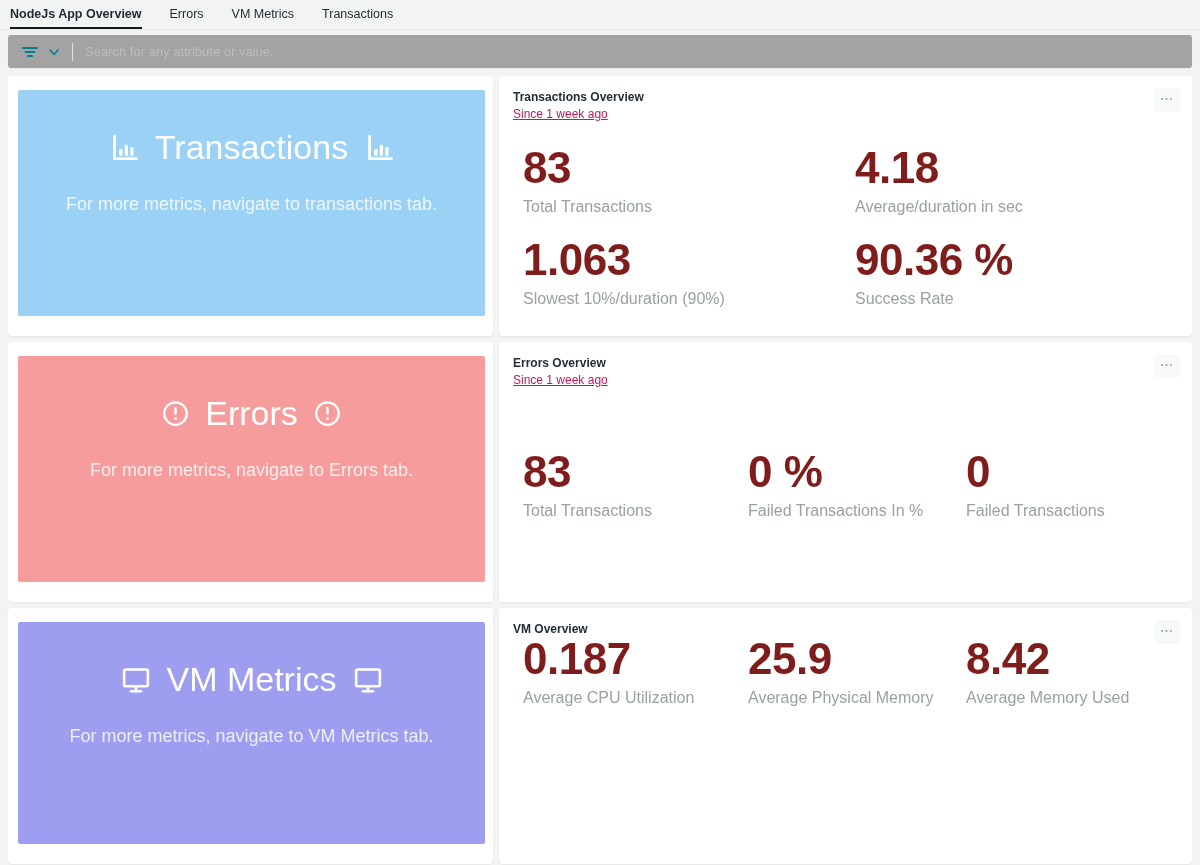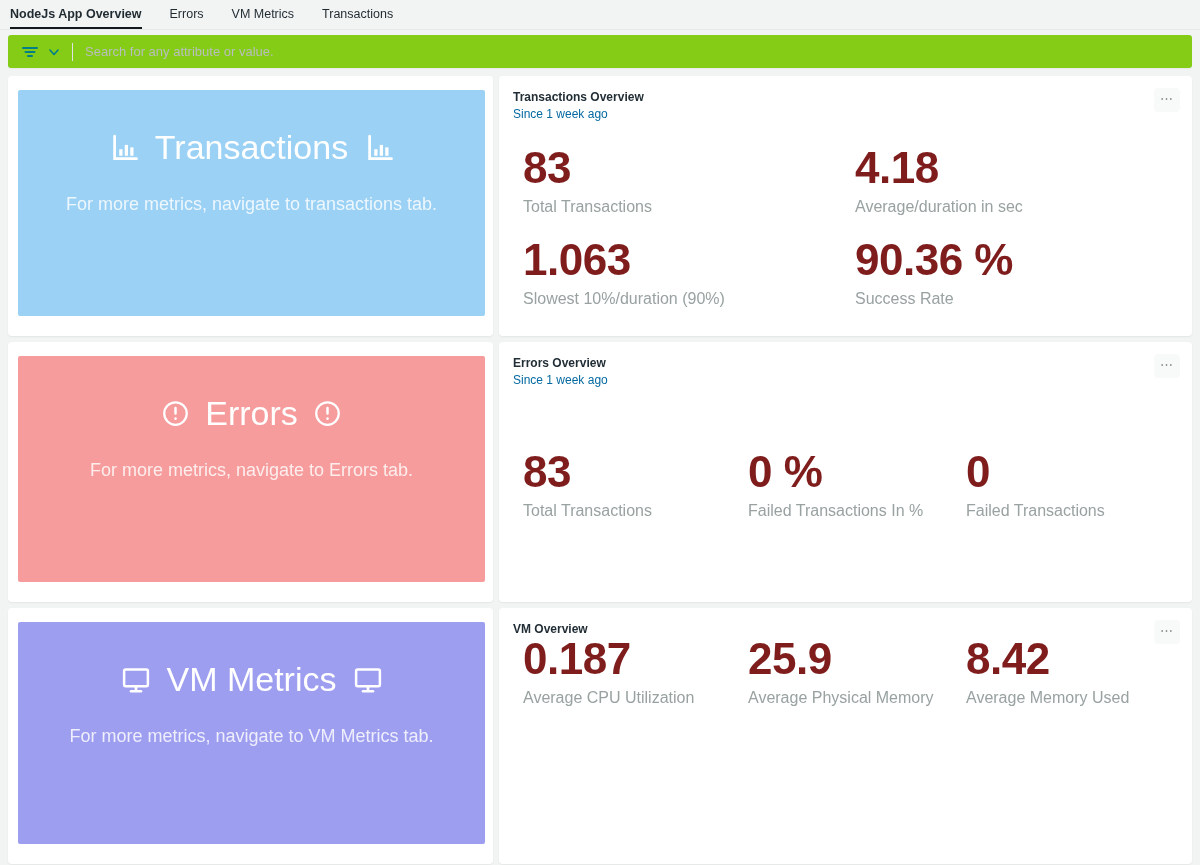--- a/index.html
+++ b/index.html
@@ -23,21 +23,21 @@
     padding-bottom: 6px; cursor: pointer;
     border-bottom: 2px solid transparent;
     white-space: nowrap;
   }
   .tab.active { font-weight: 700; border-bottom-color: #14181c; }
 
   
   .searchbar {
     margin: 5px 8px 8px 8px;
     height: 33px;
-    background: #84cc16;
+    background: #a3a3a3;
     border-radius: 3px;
     box-shadow: 0 1px 1px rgba(0,0,0,0.04);
     display: flex; align-items: center;
     padding: 0 10px;
   }
   .filter-btn { display: flex; align-items: center; justify-content: center; width: 24px; height: 24px; cursor: pointer; }
   .chev-btn { display: flex; align-items: center; justify-content: center; width: 20px; height: 24px; cursor: pointer; margin-left: 2px; }
   .search-divider { width: 1px; height: 18px; background: #dfe3e3; margin: 0 10px 0 8px; }
   .search-input {
     flex: 1; border: none; outline: none;
@@ -75,21 +75,21 @@
   .promo-title .icon { display: inline-flex; }
   .promo-msg {
     margin-top: 27px;
     font-size: 18px;
     color: rgba(255,255,255,0.82);
   }
 
   
   .ov-panel { position: relative; padding: 14px; }
   .ov-title { font-size: 12px; font-weight: 700; color: #222e36; }
-  .ov-sub { font-size: 12px; color: #0369a1; margin-top: 3px; }
+  .ov-sub { font-size: 12px; color: #be185d; margin-top: 3px; text-decoration: underline; }
   .dots-btn {
     position: absolute; top: 12px; right: 12px;
     width: 26px; height: 24px;
     background: #f8fafa; border-radius: 4px;
     color: #6b7373; font-size: 13px; line-height: 22px;
     text-align: center; cursor: pointer; letter-spacing: 1px;
     user-select: none;
   }
   .metrics { display: grid; padding-left: 10px; }
   .metrics.cols-2x2 { grid-template-columns: 332px auto; row-gap: 21px; margin-top: 24px; }

